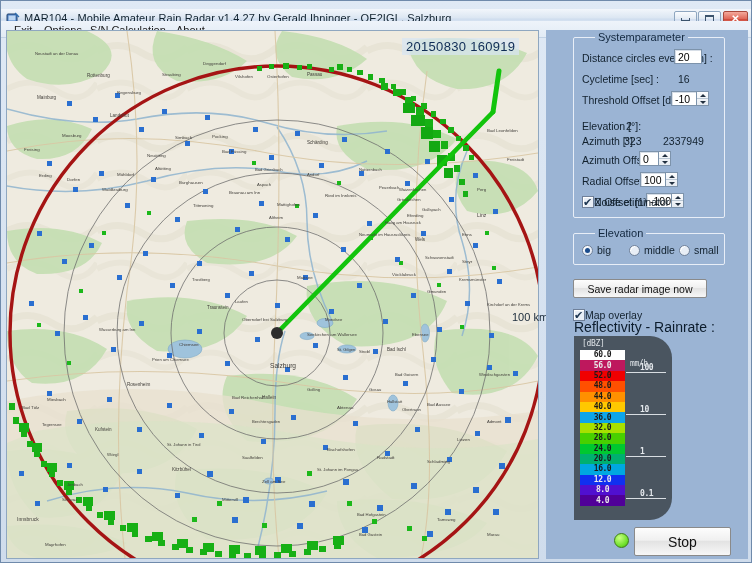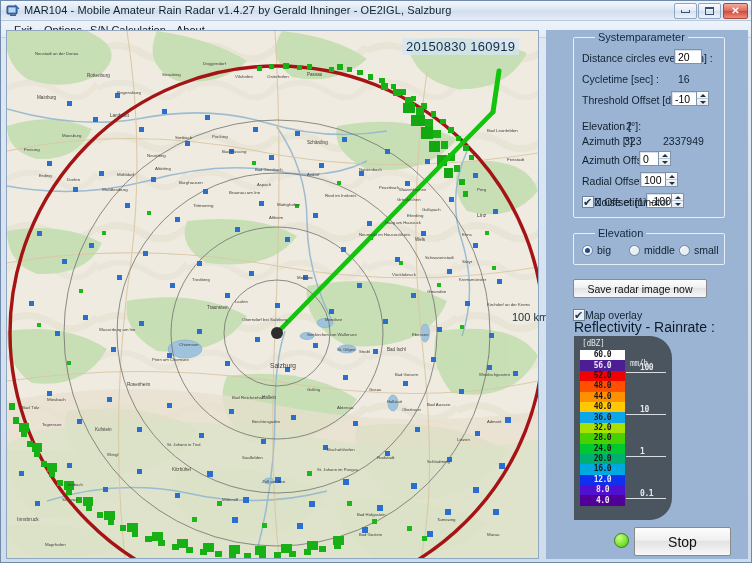--- a/index.html
+++ b/index.html
@@ -13,21 +13,21 @@
 
   
   #window {
     position: absolute; left: 0; top: 0;
     width: 752px; height: 563px;
     background: linear-gradient(180deg,#dfe9f5 0%, #cfdcec 100%);
     border: 1px solid #6f8aab;
     overflow: hidden;
   }
   #titlebar {
-    position: absolute; left: 0; top: 0; width: 752px; height: 20px;
+    position: absolute; left: 0; top: 8px; width: 752px; height: 20px;
     background: linear-gradient(180deg,#f2f6fb 0%,#dbe6f2 48%,#cfddee 52%,#e6eef8 100%);
     border-bottom: 1px solid #b6c8dd;
   }
   #title-icon {
     position: absolute; left: 5px; top: 3px; width: 14px; height: 14px;
   }
   #title-text {
     position: absolute; left: 23px; top: 3px;
     font-size: 11px; color: #10222f; white-space: nowrap;
     letter-spacing: .1px;
@@ -792,21 +792,21 @@
     </div>
 
     <div id="legend-title">Reflectivity - Rainrate :</div>
 
     <div id="legend-box">
       <div id="legend-unit">[dBZ]</div>
       <div id="swatches">
           <div class="sw" style="background: rgb(255, 255, 255);">
             <span>60.0</span>
           </div>
-          <div class="sw dark" style="background: #4c1d95;">
+          <div class="sw dark" style="background: #be185d;">
             <span>56.0</span>
           </div>
           <div class="sw" style="background: rgb(240, 0, 0);">
             <span>52.0</span>
           </div>
           <div class="sw" style="background: rgb(255, 80, 0);">
             <span>48.0</span>
           </div>
           <div class="sw" style="background: rgb(255, 144, 0);">
             <span>44.0</span>

